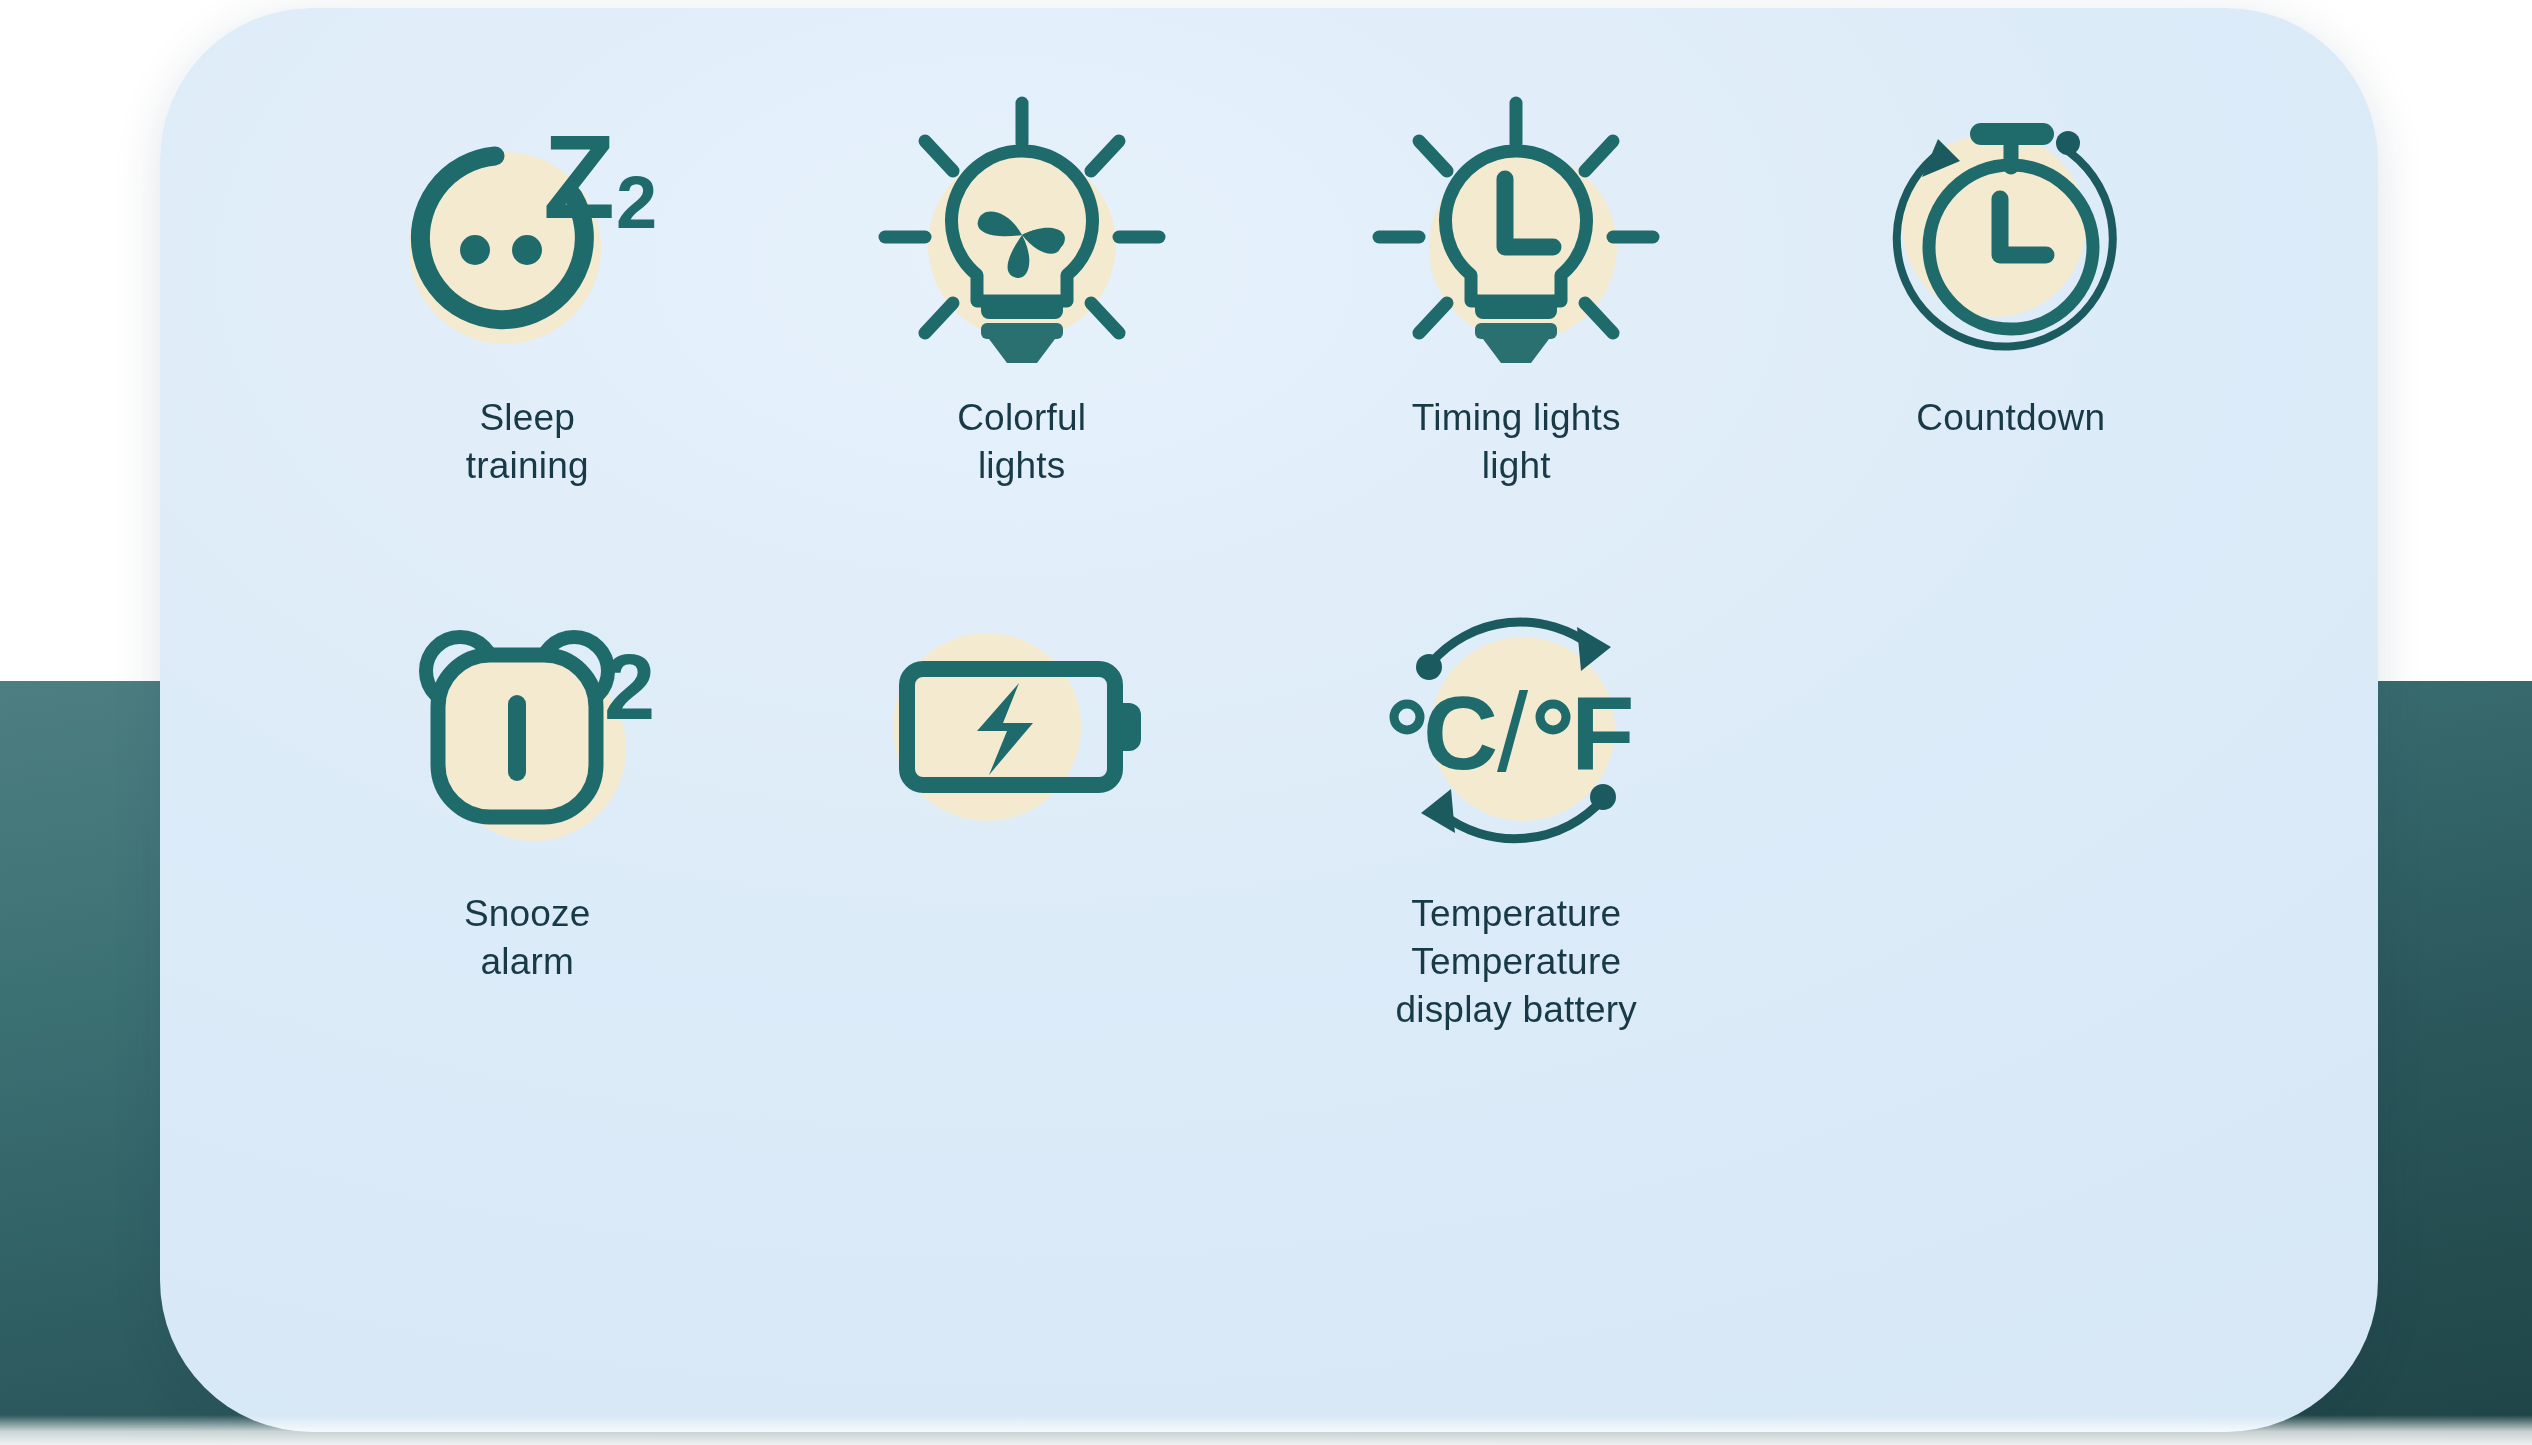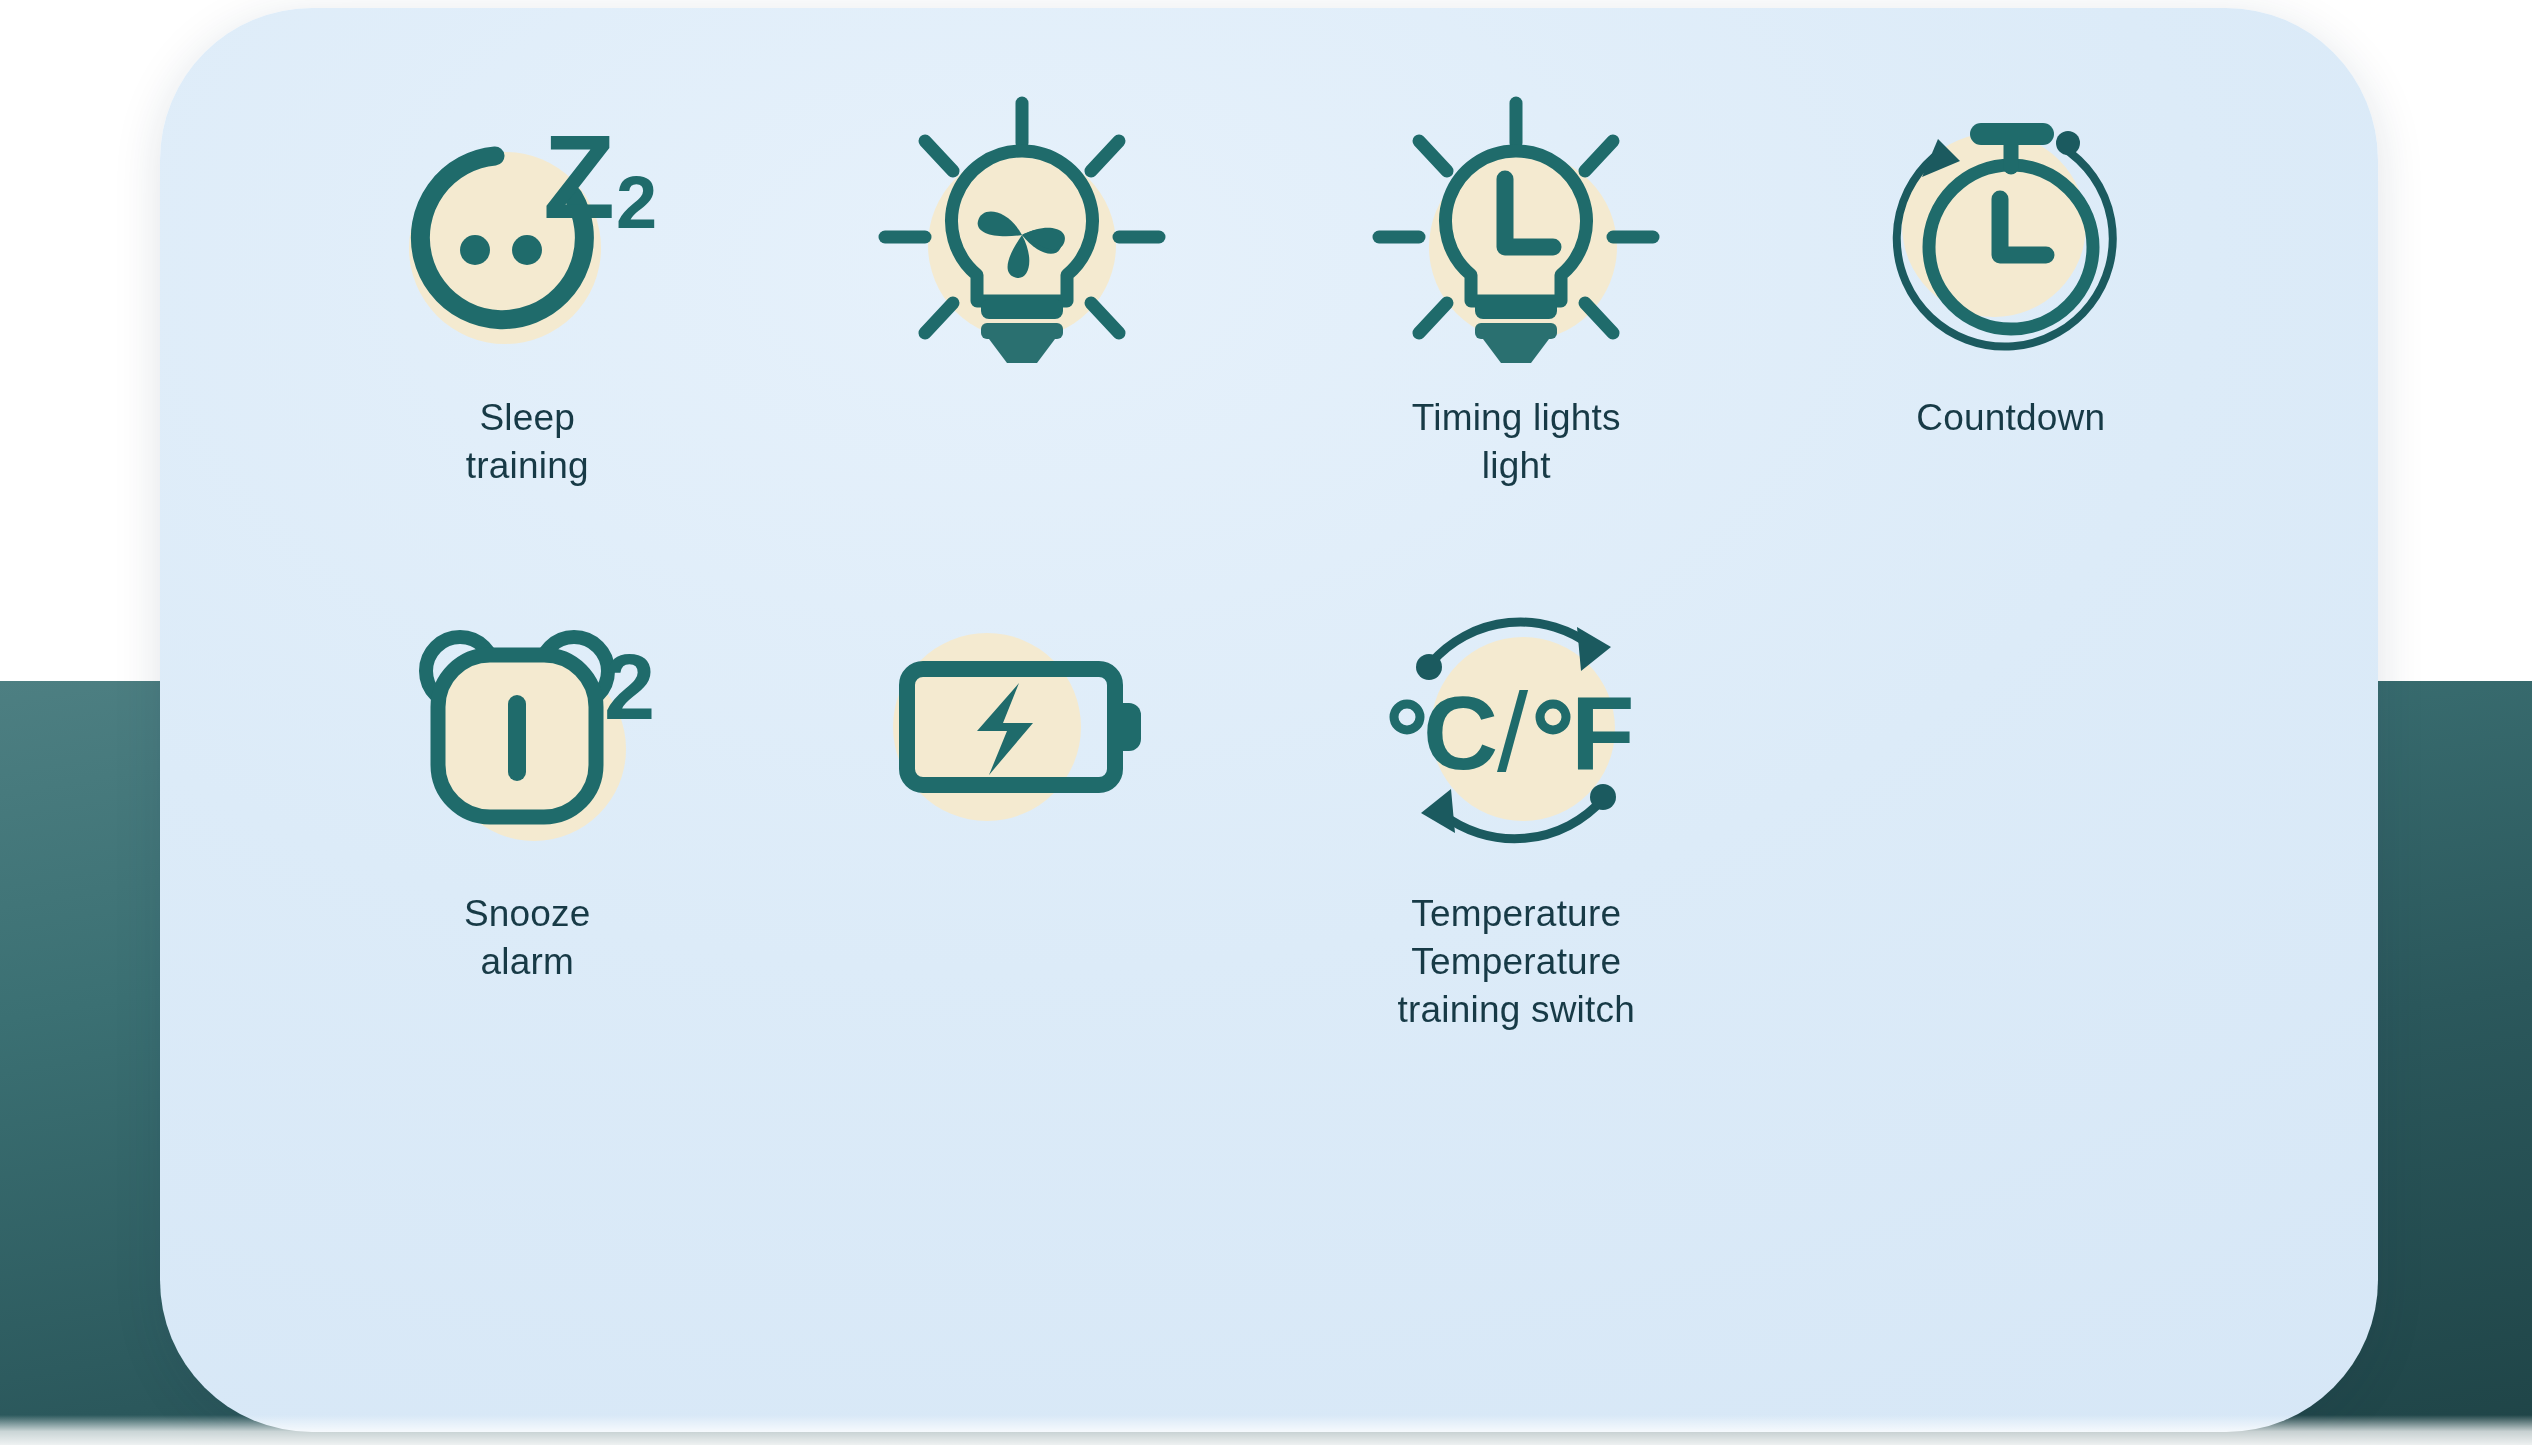--- a/index.html
+++ b/index.html
@@ -103,20 +103,22 @@
           <rect x="104" y="228" width="82" height="16" rx="6" fill="#2a7070"></rect>
           <path d="M112 244 L178 244 L160 268 L130 268 Z" fill="#2a7070"></path>
           <g fill="#1f6b6b" transform="translate(145,140)">
             <path d="M0 0 C-14 -26 -40 -30 -44 -14 C-47 -2 -28 4 0 0Z"></path>
             <path d="M0 0 C26 -14 46 0 38 14 C32 24 14 18 0 0Z"></path>
             <path d="M0 0 C14 26 6 48 -8 42 C-20 37 -14 20 0 0Z"></path>
             <path d="M0 0 C-26 14 -48 6 -42 -8 C-37 -20 -20 -14 0 0Z" transform="rotate(180)"></path>
           </g>
         </svg>
       </div>
+      <div class="label">Colorful
+lights</div>
     </div>
 
 
     <div class="cell r1">
       <div class="icon-wrap">
         <svg width="290" height="270" viewBox="0 0 290 270">
           <circle cx="152" cy="152" r="94" fill="#f4ead0"></circle>
           <g stroke="#1f6b6b" stroke-width="13" stroke-linecap="round">
             <line x1="145" y1="8" x2="145" y2="48"></line>
             <line x1="48" y1="46" x2="76" y2="76"></line>
@@ -191,19 +193,19 @@
           <circle cx="232" cy="206" r="13" fill="#1b5a5f"></circle>
           <circle cx="36" cy="126" r="13" fill="none" stroke="#1f6b6b" stroke-width="9"></circle>
           <text x="52" y="178" font-family="'Liberation Sans',sans-serif" font-size="104" font-weight="700" fill="#1f6b6b">C</text>
           <text x="126" y="180" font-family="'Liberation Sans',sans-serif" font-size="112" font-weight="400" fill="#1f6b6b">/</text>
           <circle cx="182" cy="126" r="13" fill="none" stroke="#1f6b6b" stroke-width="9"></circle>
           <text x="200" y="178" font-family="'Liberation Sans',sans-serif" font-size="104" font-weight="700" fill="#1f6b6b">F</text>
         </svg>
       </div>
       <div class="label">Temperature
 Temperature
-training switch</div>
+display battery</div>
     </div>
 
   </div>
 </div>
 
 <div id="watermark"></div>
 
 </body></html>

